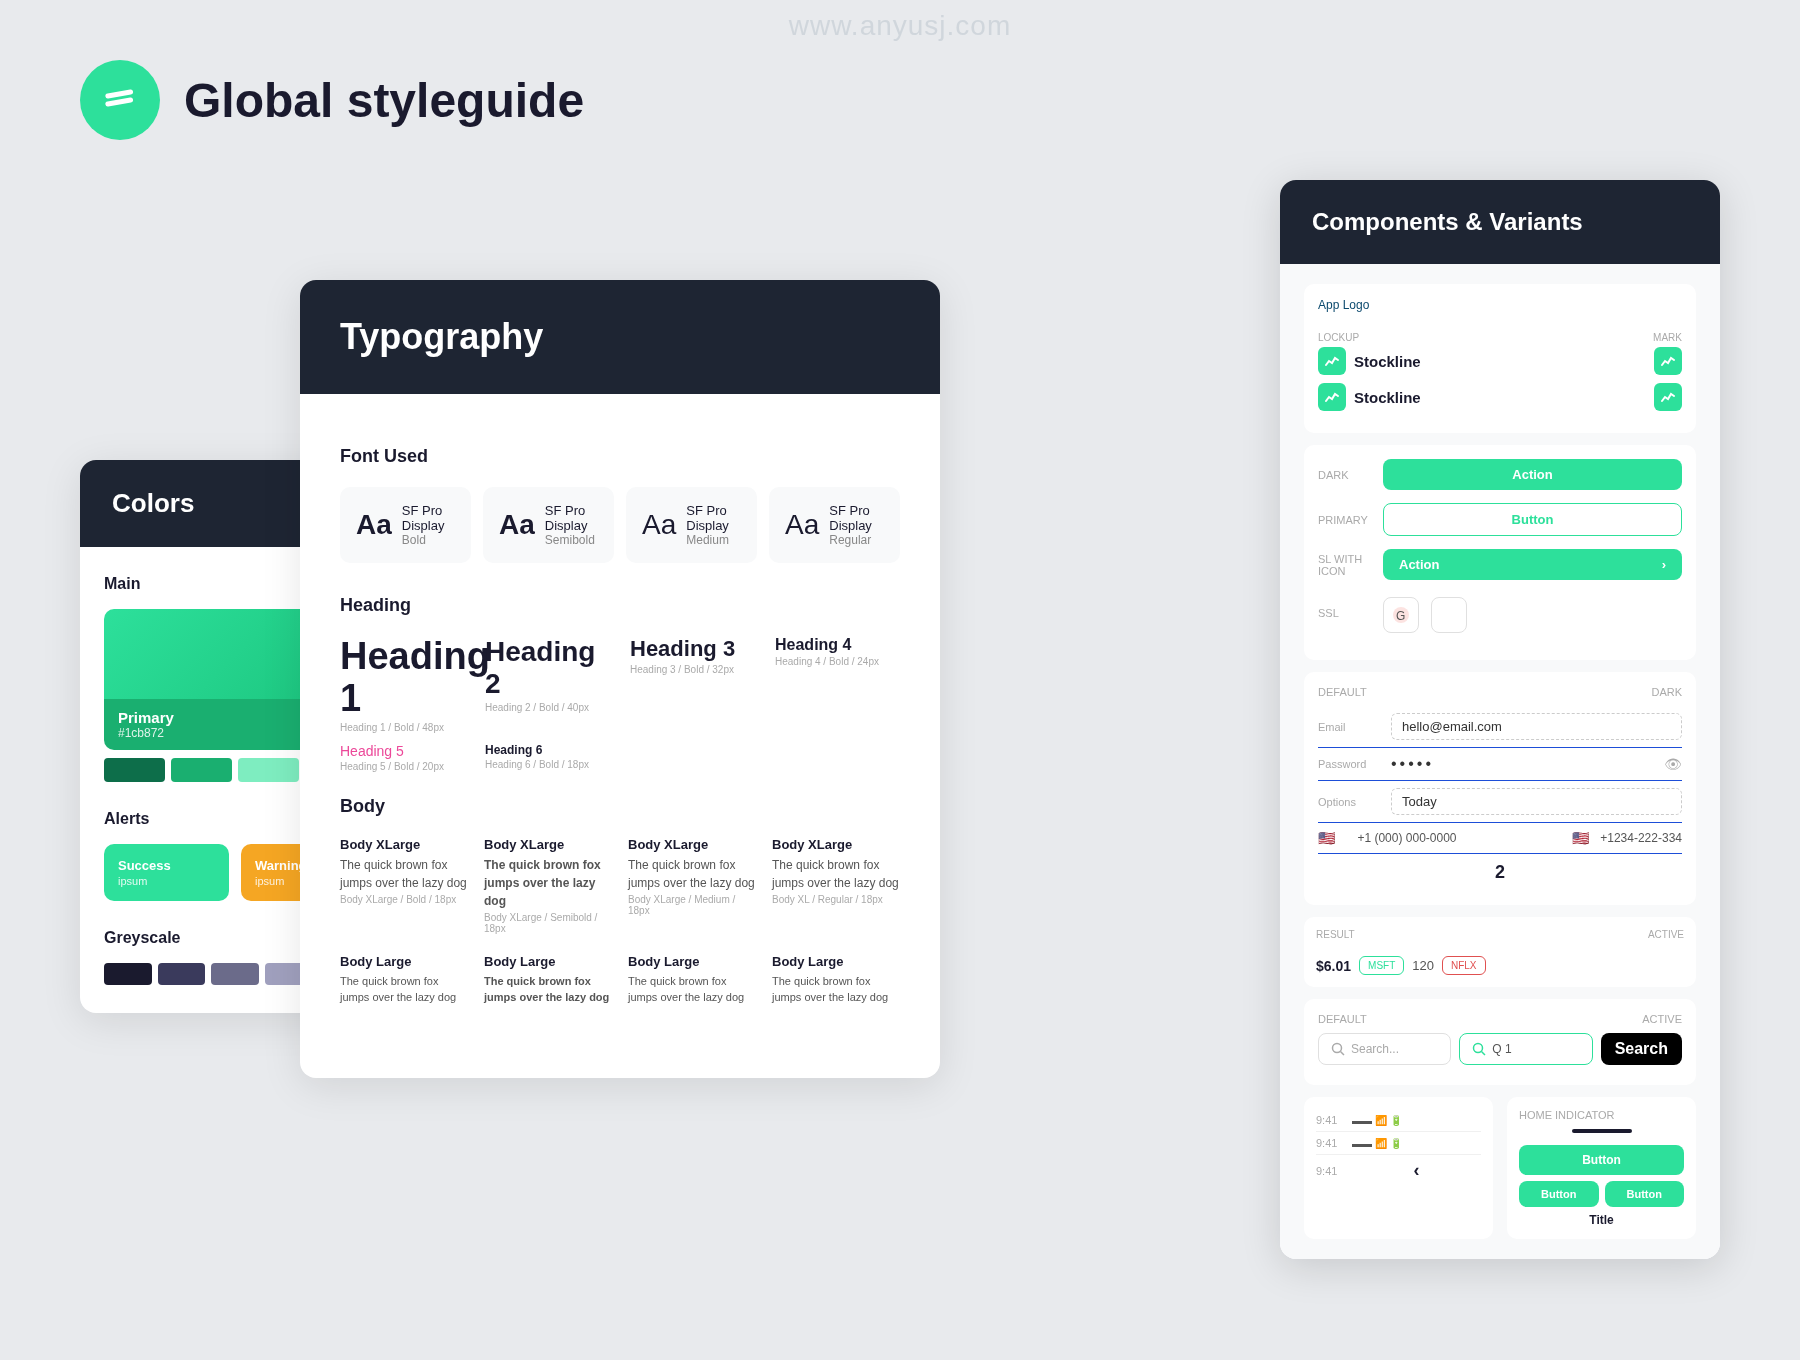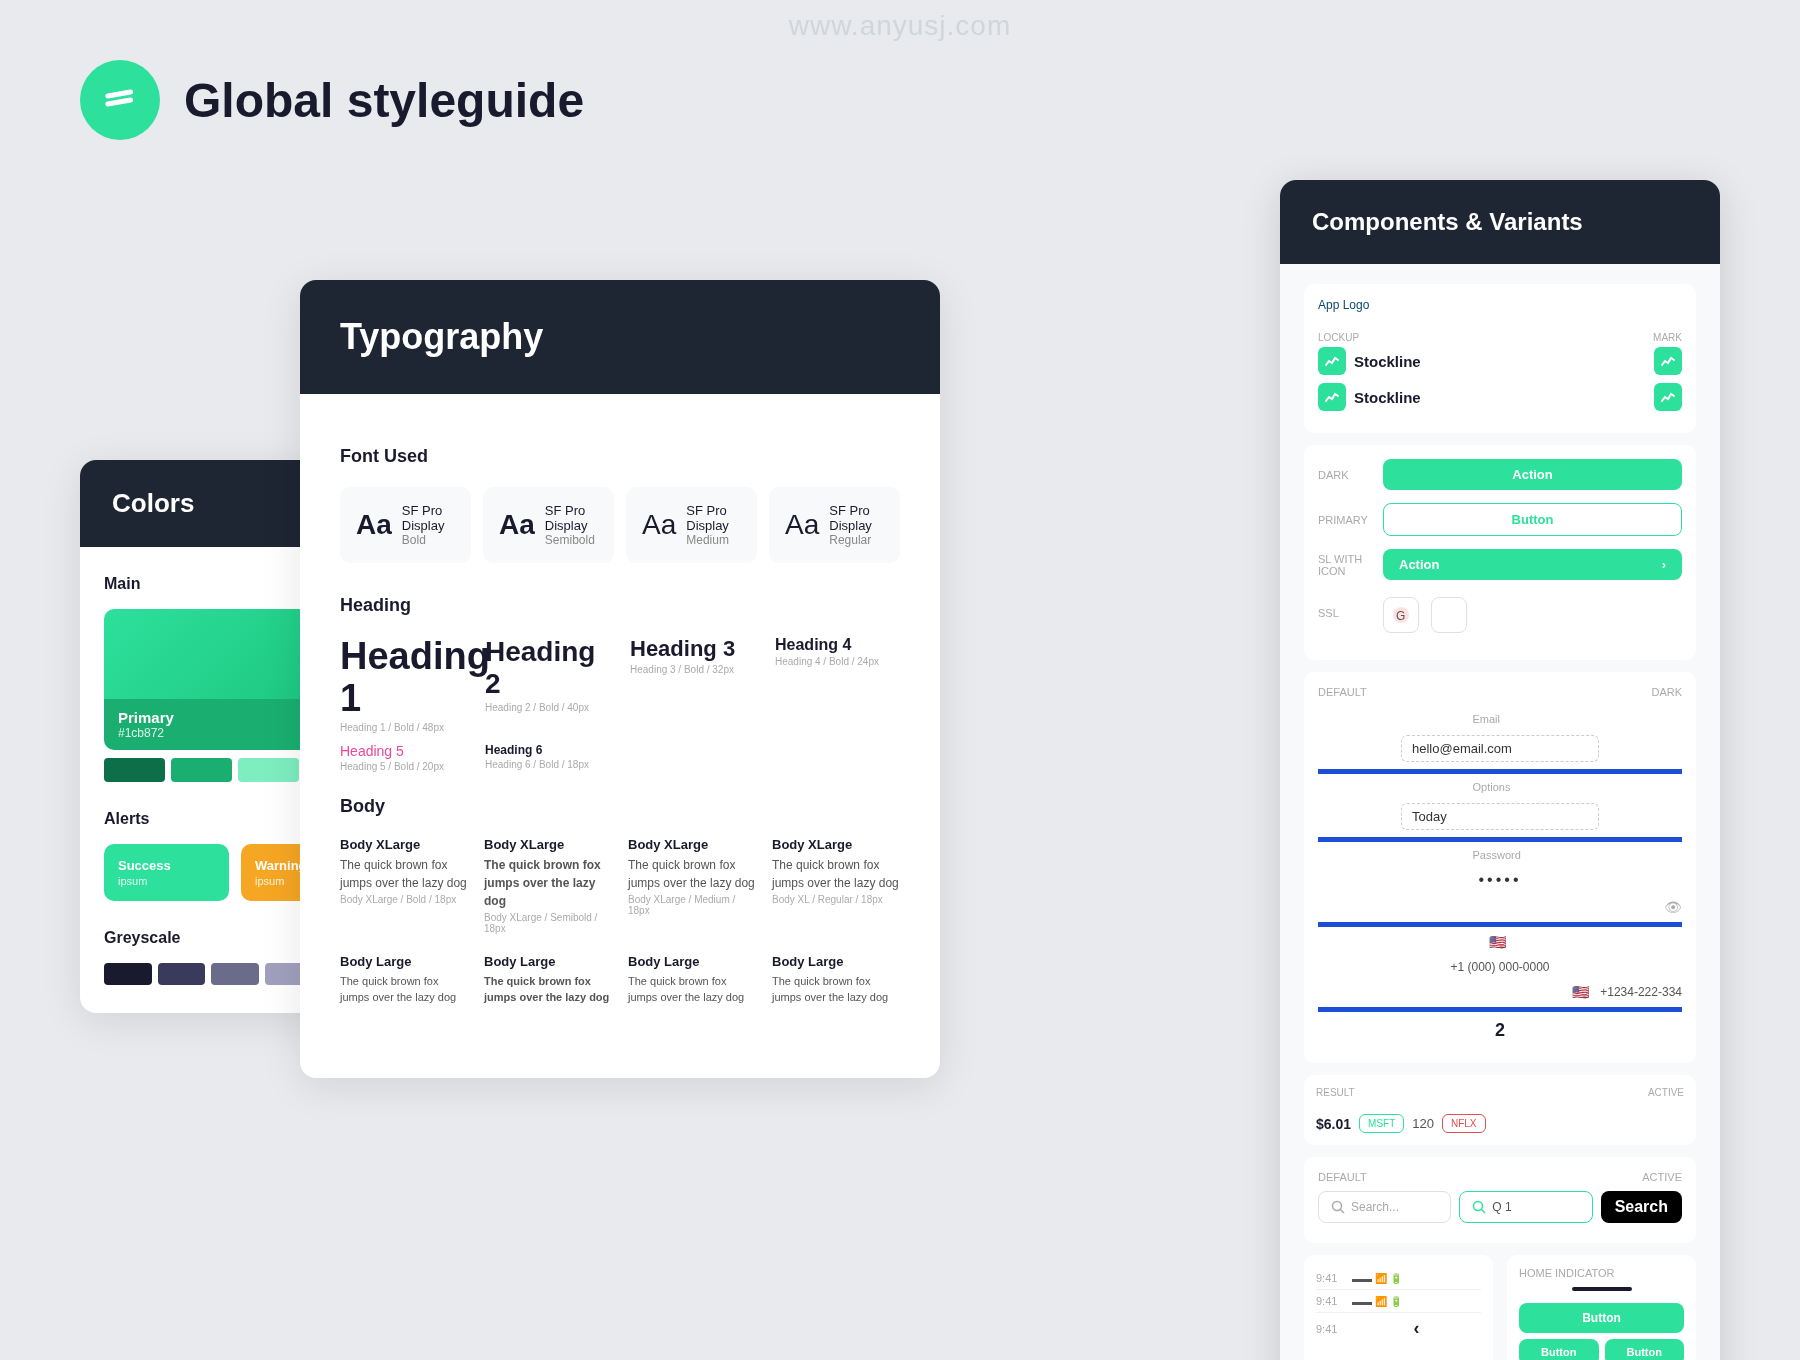--- a/index.html
+++ b/index.html
@@ -304,24 +304,23 @@
     .form-header-row {
       display: flex;
       justify-content: space-between;
       font-size: 11px;
       color: #aaa;
       margin-bottom: 8px;
     }
     .form-row {
       display: flex;
       align-items: center;
-      border-bottom: 5px solid #1d4ed8;
+      border-bottom: 1px solid #1d4ed8;
       padding: 7px 0;
-      gap: 10px;
-      flex-direction: column;
+      gap: 18px;
     }
     .form-field-label { font-size: 11px; color: #aaa; width: 55px; flex-shrink: 0; }
     .form-field-input {
       flex: 1;
       border: 1px dashed #ccc;
       border-radius: 6px;
       padding: 5px 10px;
       font-size: 13px;
       color: #333;
       outline: none;
@@ -721,27 +720,27 @@
       <div class="form-section">
         <div class="form-header-row">
           <span>DEFAULT</span>
           <span>DARK</span>
         </div>
         <div class="form-row">
           <span class="form-field-label">Email</span>
           <input class="form-field-input" type="text" value="hello@email.com" readonly="" style="">
         </div>
         <div class="form-row">
-          <span class="form-field-label">Options</span>
-          <input class="form-field-input" type="text" value="Today" readonly="" style="">
-        </div>
-        <div class="form-row">
           <span class="form-field-label">Password</span>
           <span class="form-dots">•••••</span>
           <span style="margin-left:auto;font-size:14px;color:#aaa;">👁</span>
+        </div>
+        <div class="form-row">
+          <span class="form-field-label">Options</span>
+          <input class="form-field-input" type="text" value="Today" readonly="" style="">
         </div>
         <div class="form-row">
           <span class="phone-flag">🇺🇸</span>
           <span style="font-size:12px;color:#555;">+1 (000) 000-0000</span>
           <div style="margin-left:auto;display:flex;align-items:center;gap:6px;">
             <span class="phone-flag">🇺🇸</span>
             <span style="font-size:12px;color:#555;">+1234-222-334</span>
           </div>
         </div>
         <div class="form-counter">

